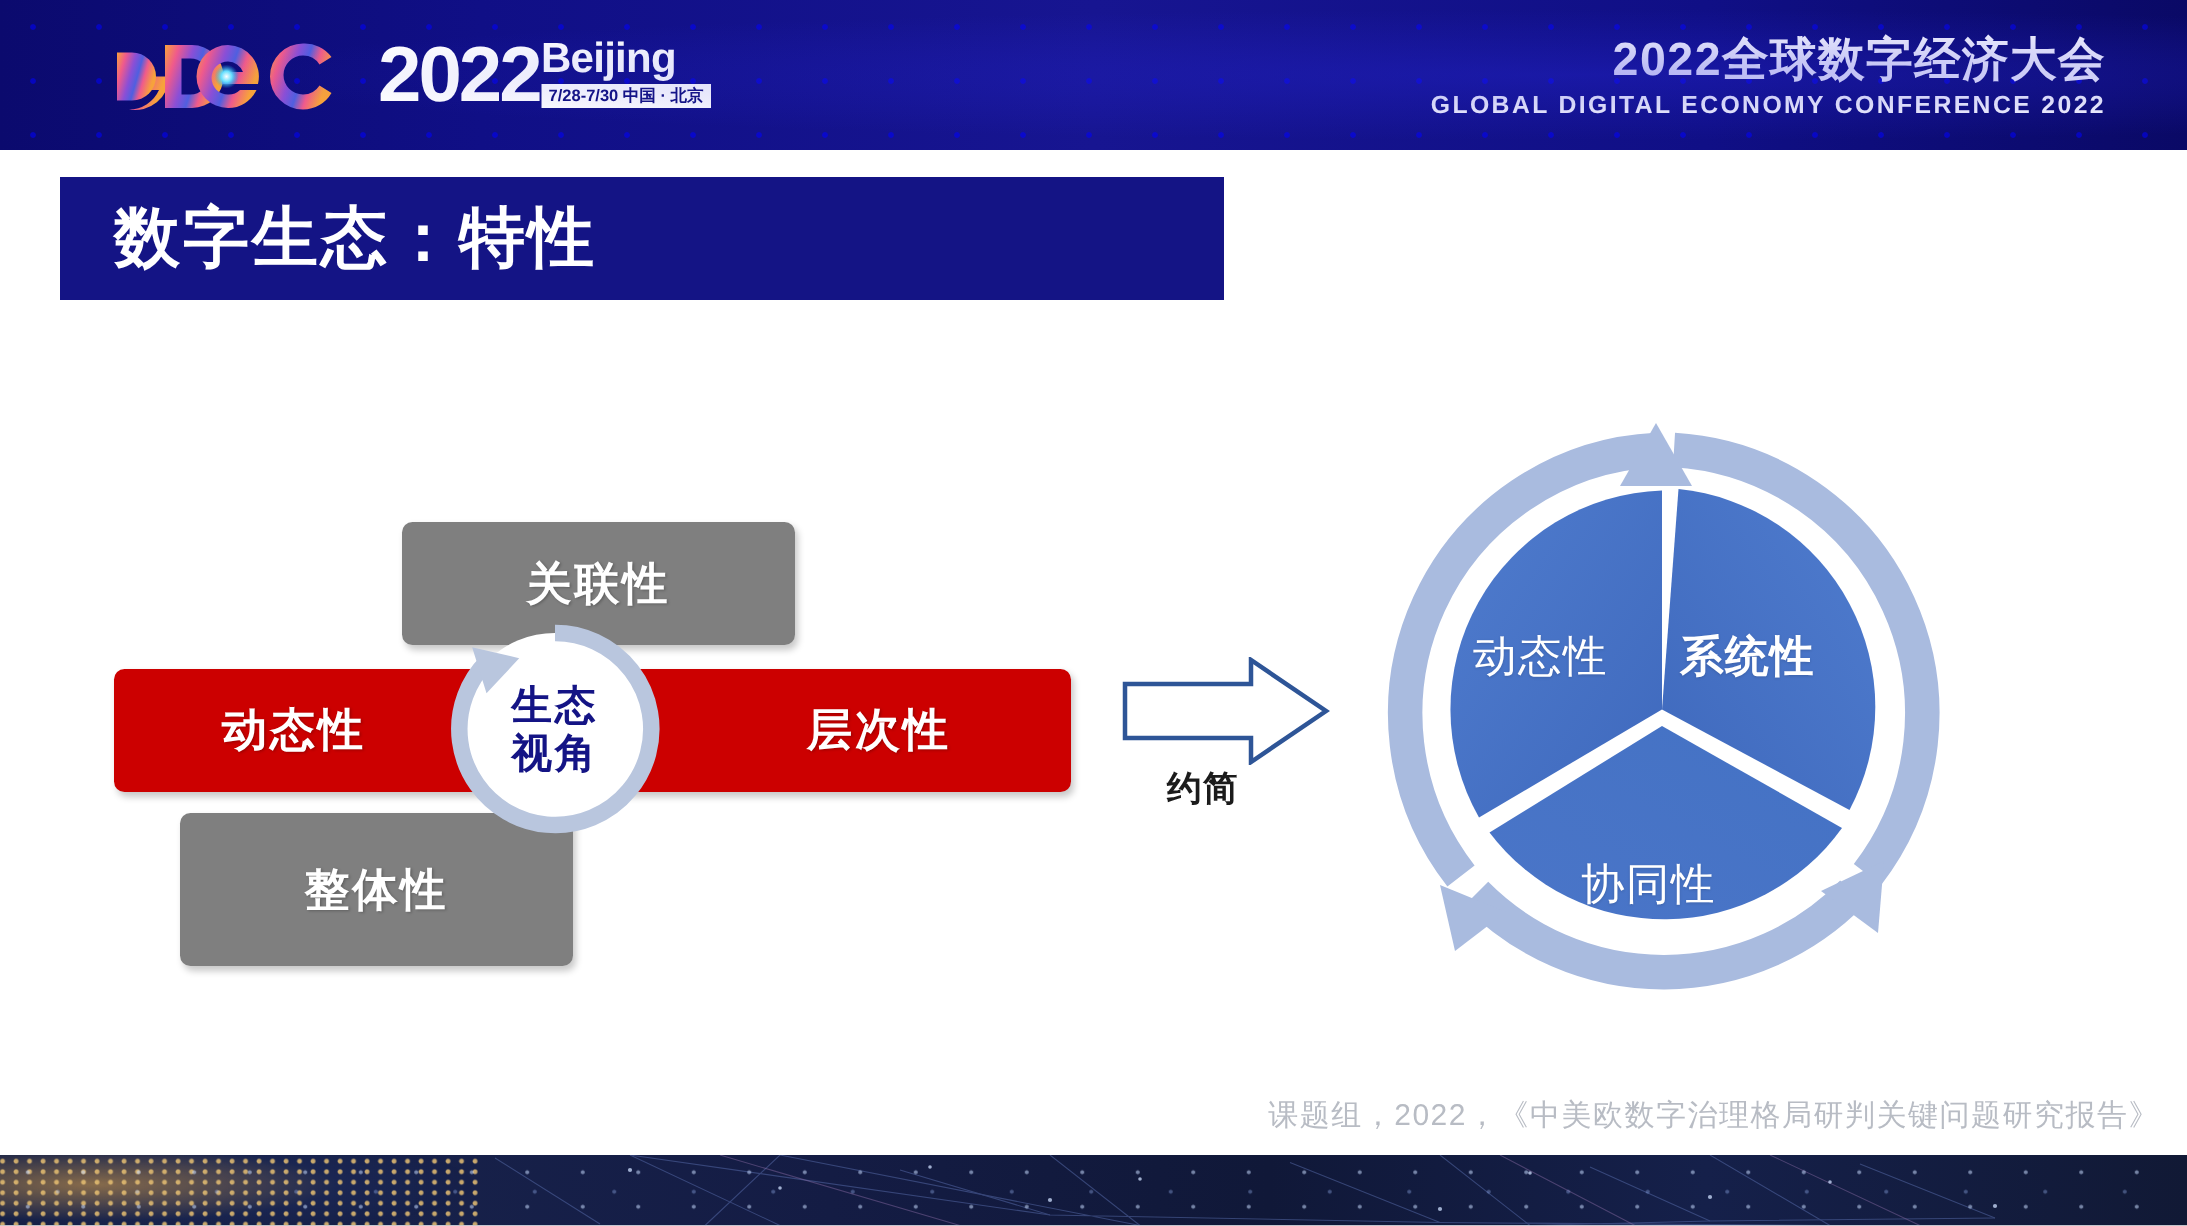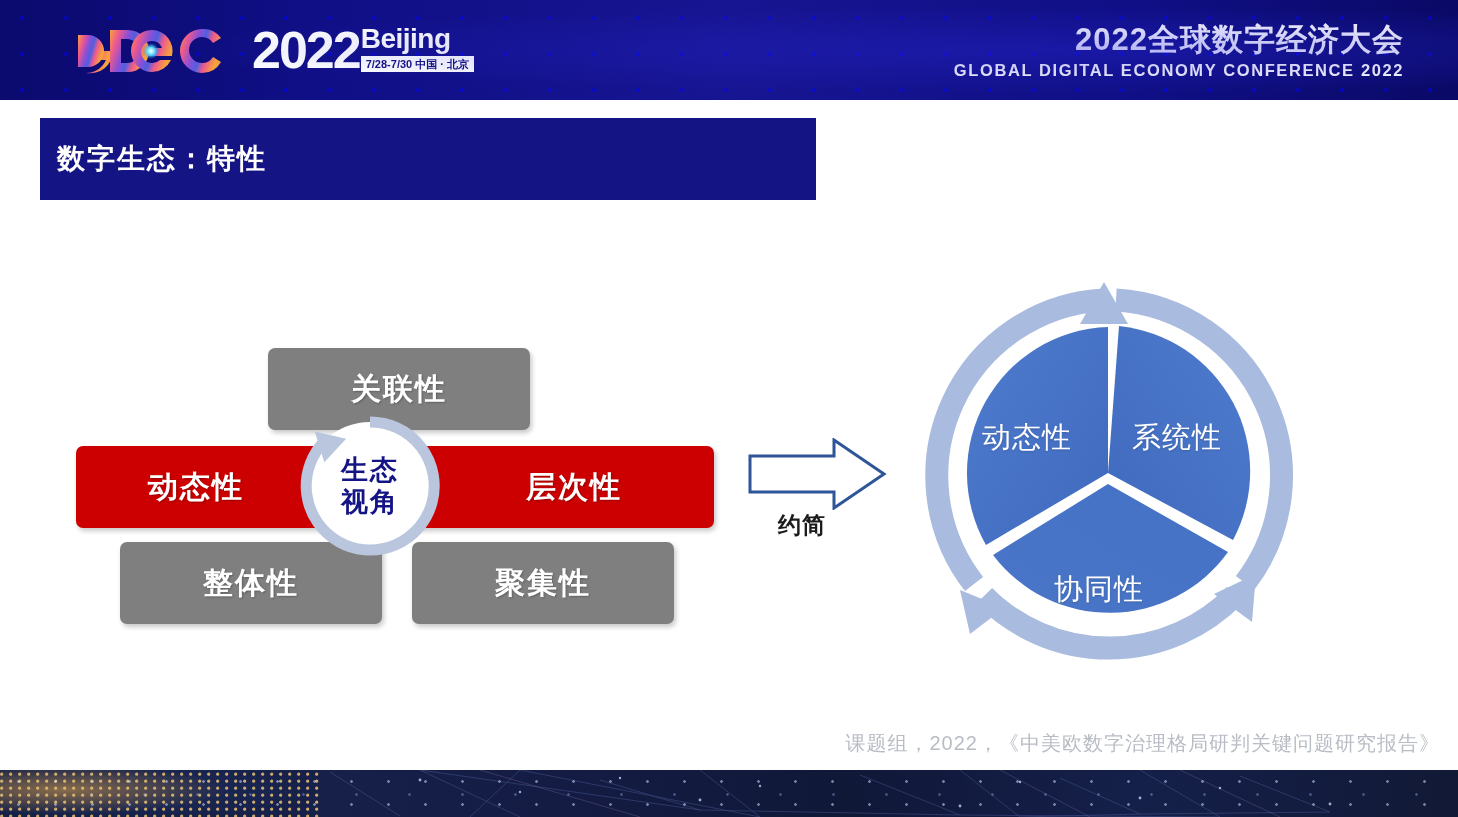--- a/index.html
+++ b/index.html
@@ -61,45 +61,45 @@
     font-size:16.5px;font-weight:700;color:#fff;letter-spacing:1.6px;line-height:20px;
     margin-top:2px;white-space:nowrap;
   }
 
   
   .title-bar{
     position:absolute;left:40px;top:118px;width:776px;height:82px;
     background:#141485;display:flex;align-items:center;
   }
   .title-bar .t{
-    color:#ffffff;font-size:28px;font-weight:700;letter-spacing:2px;
-    margin-left:17px;line-height:46px;
+    color:#ffffff;font-size:44px;font-weight:700;letter-spacing:2px;
+    margin-left:36px;line-height:46px;
   }
 
   
   .left-diagram{position:absolute;left:60px;top:330px;width:680px;height:320px;}
 
   .box{
     position:absolute;border-radius:7px;
     display:flex;align-items:center;justify-content:center;
     color:#fff;font-weight:700;font-size:30px;letter-spacing:2px;
     box-shadow:2px 3px 5px rgba(0,0,0,.22);
     text-shadow:1px 1px 2px rgba(0,0,0,.25);
   }
   .box.gray{background:#7f7f7f;}
   .box.red{background:#cc0000;}
 
   .box-top   {left:208px;top:18px; width:262px;height:82px;}
-  .box-bl    {left:60px; top:212px;width:262px;height:82px;}
+  .box-bl    {left:60px; top:212px;width:262px;height:102px;}
   .box-br    {left:352px;top:212px;width:262px;height:82px;}
 
   
   .band-red{left:16px;top:116px;width:638px;height:82px;}
   .band-red .lbl-l{position:absolute;left:72px;top:50%;transform:translateY(-50%);}
-  .band-red .lbl-r{position:absolute;right:92px;top:50%;transform:translateY(-50%);}
+  .band-red .lbl-r{position:absolute;right:80px;top:50%;transform:translateY(-50%);}
 
   .center-circle{
     position:absolute;left:246px;top:92px;width:128px;height:128px;
     border-radius:50%;background:#ffffff;
     box-shadow:0 0 0 0 rgba(0,0,0,0);
     display:flex;align-items:center;justify-content:center;
     z-index:6;
   }
   .center-circle .ring-svg{position:absolute;left:-11px;top:-11px;width:150px;height:150px;}
   .center-circle .ctext{
@@ -115,21 +115,21 @@
   }
 
   
   .right-diagram{position:absolute;left:908px;top:278px;width:400px;height:390px;}
   .right-diagram svg{display:block;}
   .rd-label{
     position:absolute;color:#fff;font-size:29px;font-weight:400;letter-spacing:1px;
     text-shadow:0 1px 2px rgba(0,0,0,.15);white-space:nowrap;
   }
   .rd-dyn{left:74px;top:140px;}
-  .rd-sys{left:224px;top:140px;}
+  .rd-sys{left:212px;top:140px;font-weight:bold;}
   .rd-syn{left:146px;top:292px;text-align:center;}
 
   
   .citation{
     position:absolute;right:18px;top:730px;
     color:#b8bcc4;font-size:20px;letter-spacing:1px;white-space:nowrap;
   }
 
   
   .bottom-banner{
@@ -210,23 +210,20 @@
 
   <div class="box red band-red">
     <span class="lbl-l">动态性</span>
     <span class="lbl-r">层次性</span>
   </div>
 
   <div class="box gray box-bl">
     <span>整体性</span>
   </div>
 
-  <div class="box gray box-br">
-    <span>聚集性</span>
-  </div>
 
   <div class="center-circle">
     <svg class="ring-svg" viewBox="0 0 150 150" xmlns="http://www.w3.org/2000/svg">
       <path d="M75 11 a64 64 0 1 1 -45 18.7" fill="none" stroke="#b9c6de" stroke-width="11" stroke-linecap="butt"></path>
       <polygon points="30,16 46,44 14,44" fill="#b9c6de" transform="rotate(-47 30 30)"></polygon>
     </svg>
     <div class="ctext">
       <div>生态</div>
       <div>视角</div>
     </div>

